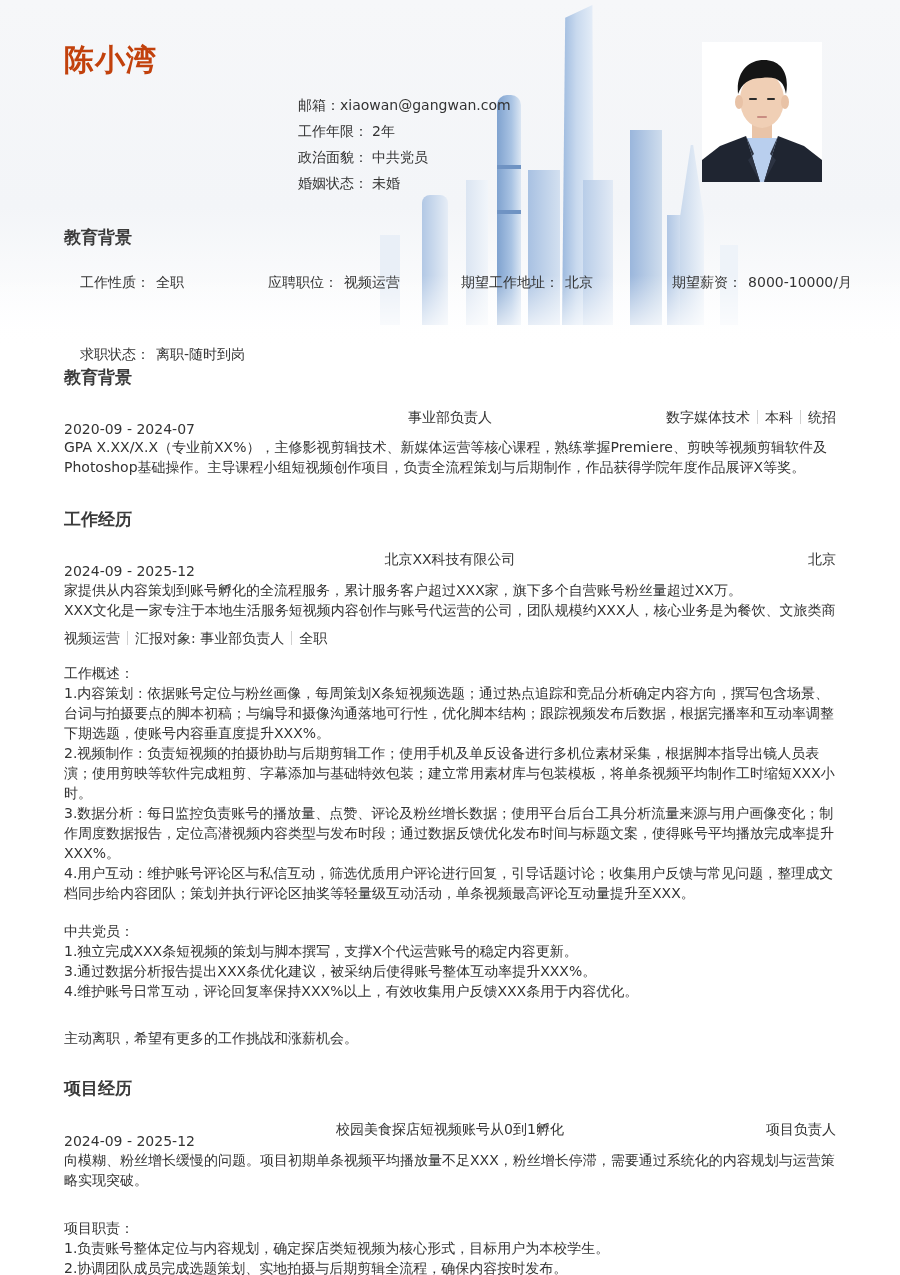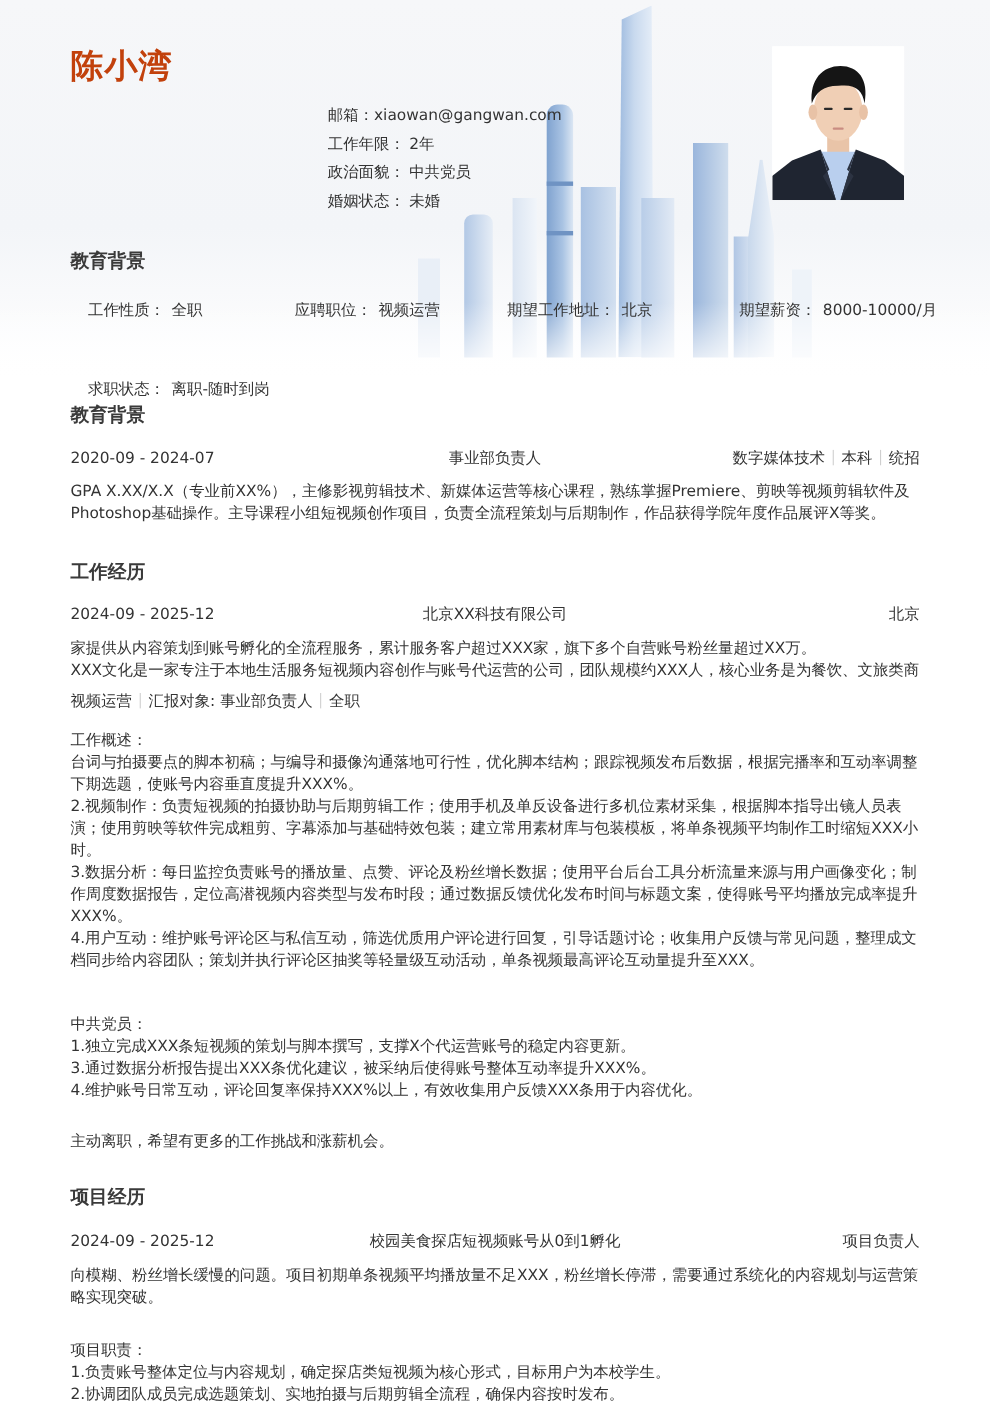--- a/index.html
+++ b/index.html
@@ -61,21 +61,21 @@
   }
   .photo svg { display: block; }
 
   .section-title { position: absolute; left: 64px; font-size: 17px; font-weight: bold; color: #3a3a3a; }
 
   .intent-row { position: absolute; left: 80px; width: 772px; font-size: 14px; height: 22px; line-height: 22px; }
   .intent-item { position: absolute; top: 0; white-space: nowrap; }
   .intent-item .v { margin-left: 6px; }
 
   .meta-row { position: absolute; left: 64px; width: 772px; height: 22px; line-height: 22px; font-size: 14px; color: #333; }
-  .meta-row .m-left { position: absolute; left: 0; top: 0; }
+  .meta-row .m-left { position: absolute; left: 0; top: 12px; }
   .meta-row .m-center { position: absolute; left: 0; right: 0; text-align: center; top: 0; }
   .meta-row .m-right { position: absolute; right: 0; top: 0; white-space: nowrap; }
   .sep { display: inline-block; width: 1px; height: 14px; background: #cfcfcf; margin: 0 7px; vertical-align: -2px; }
 
   .para { position: absolute; left: 64px; width: 772px; font-size: 14px; line-height: 20px; color: #333; }
   .para .line { display: block; white-space: nowrap; }
 
   .tags { position: absolute; left: 64px; font-size: 14px; line-height: 20px; color: #333; white-space: nowrap; }
 </style>
 </head>
@@ -172,20 +172,21 @@
   <div class="para" style="top:580px;">
     <span class="line">家提供从内容策划到账号孵化的全流程服务，累计服务客户超过XXX家，旗下多个自营账号粉丝量超过XX万。</span>
     <span class="line">XXX文化是一家专注于本地生活服务短视频内容创作与账号代运营的公司，团队规模约XXX人，核心业务是为餐饮、文旅类商</span>
   </div>
   <div class="tags" style="top:628px;">
     <span>视频运营</span><span class="sep"></span><span>汇报对象: 事业部负责人</span><span class="sep"></span><span>全职</span>
   </div>
 
   <div class="para" style="top:663px;">
     <span class="line">工作概述：</span>
+    <span class="line">1.内容策划：依据账号定位与粉丝画像，每周策划X条短视频选题；通过热点追踪和竞品分析确定内容方向，撰写包含场景、</span>
     <span class="line">台词与拍摄要点的脚本初稿；与编导和摄像沟通落地可行性，优化脚本结构；跟踪视频发布后数据，根据完播率和互动率调整</span>
     <span class="line">下期选题，使账号内容垂直度提升XXX%。</span>
     <span class="line">2.视频制作：负责短视频的拍摄协助与后期剪辑工作；使用手机及单反设备进行多机位素材采集，根据脚本指导出镜人员表</span>
     <span class="line">演；使用剪映等软件完成粗剪、字幕添加与基础特效包装；建立常用素材库与包装模板，将单条视频平均制作工时缩短XXX小</span>
     <span class="line">时。</span>
     <span class="line">3.数据分析：每日监控负责账号的播放量、点赞、评论及粉丝增长数据；使用平台后台工具分析流量来源与用户画像变化；制</span>
     <span class="line">作周度数据报告，定位高潜视频内容类型与发布时段；通过数据反馈优化发布时间与标题文案，使得账号平均播放完成率提升</span>
     <span class="line">XXX%。</span>
     <span class="line">4.用户互动：维护账号评论区与私信互动，筛选优质用户评论进行回复，引导话题讨论；收集用户反馈与常见问题，整理成文</span>
     <span class="line">档同步给内容团队；策划并执行评论区抽奖等轻量级互动活动，单条视频最高评论互动量提升至XXX。</span>

